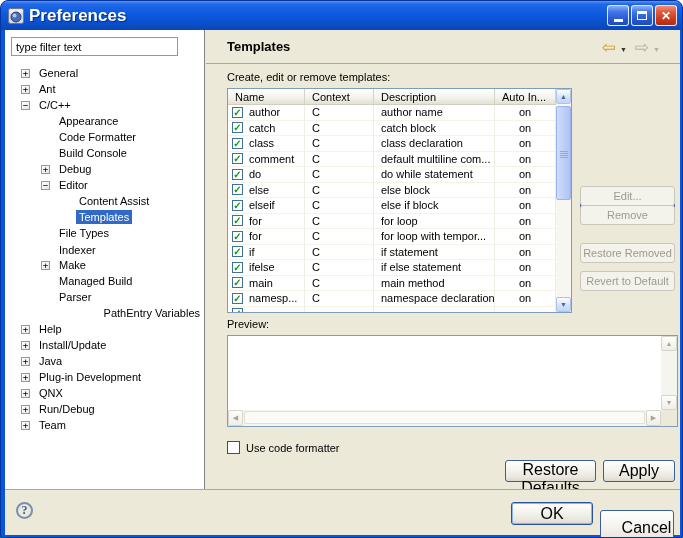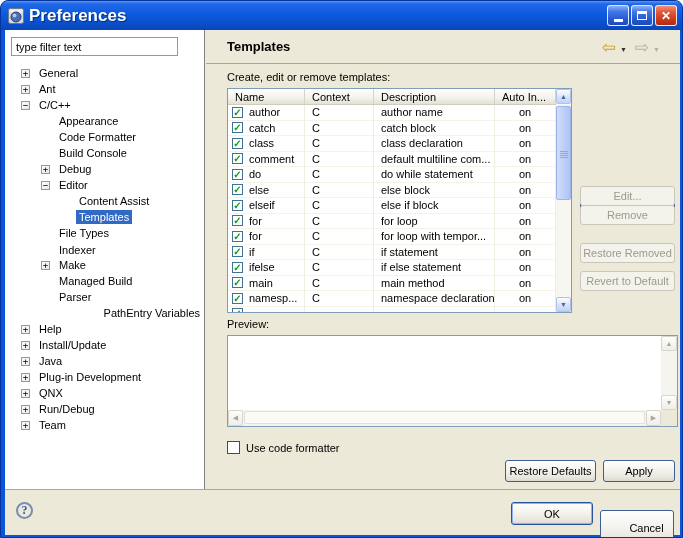--- a/index.html
+++ b/index.html
@@ -100,21 +100,21 @@
   .pv-up{top:0;} .pv-dn{bottom:0;}
   .pv-lt,.pv-rt { top:0; height:16px; width:15px; line-height:14px; }
   .pv-lt{left:0;} .pv-rt{right:0;}
   .pv-hthumb { position:absolute; left:16px; right:16px; top:1px; height:13px;
                background:#FBFAF6; border:1px solid #E2E0D4; border-radius:2px; }
   .pv-corner { position:absolute; right:0; bottom:0; width:16px; height:16px; background:#ECE9D8; }
 
   
   .use-cf { position:absolute; left:21px; top:411px; display:flex; align-items:center; }
   .cf-box { width:13px; height:13px; border:1px solid #1D5987; background:#fff; margin-right:6px; }
-  .btn { position:absolute; height:22px; font-family:inherit; font-size:11px; color:#000;
+  .btn { position:absolute; height:22px; font-family:inherit; font-size:16px; color:#000;
          border:1px solid #3C5E98; border-radius:3px;
          background:linear-gradient(180deg,#FFFFFF 0%,#F4F3EE 45%,#E9E7DE 80%,#DCDAD0 100%); }
   .btn.default { border:1px solid #2B52A0; box-shadow:inset 0 0 0 1px #8CB4F0; }
   .restore-defaults { left:299px; top:430px; width:91px; }
   .apply { left:397px; top:430px; width:72px; }
 
   
   .footer { position:absolute; left:4px; top:488px; width:675px; height:46px;
             border-top:1px solid #ACA899; background:#ECE9D8; }
   .help-icon { position:absolute; left:11px; top:12px; width:17px; height:17px;

